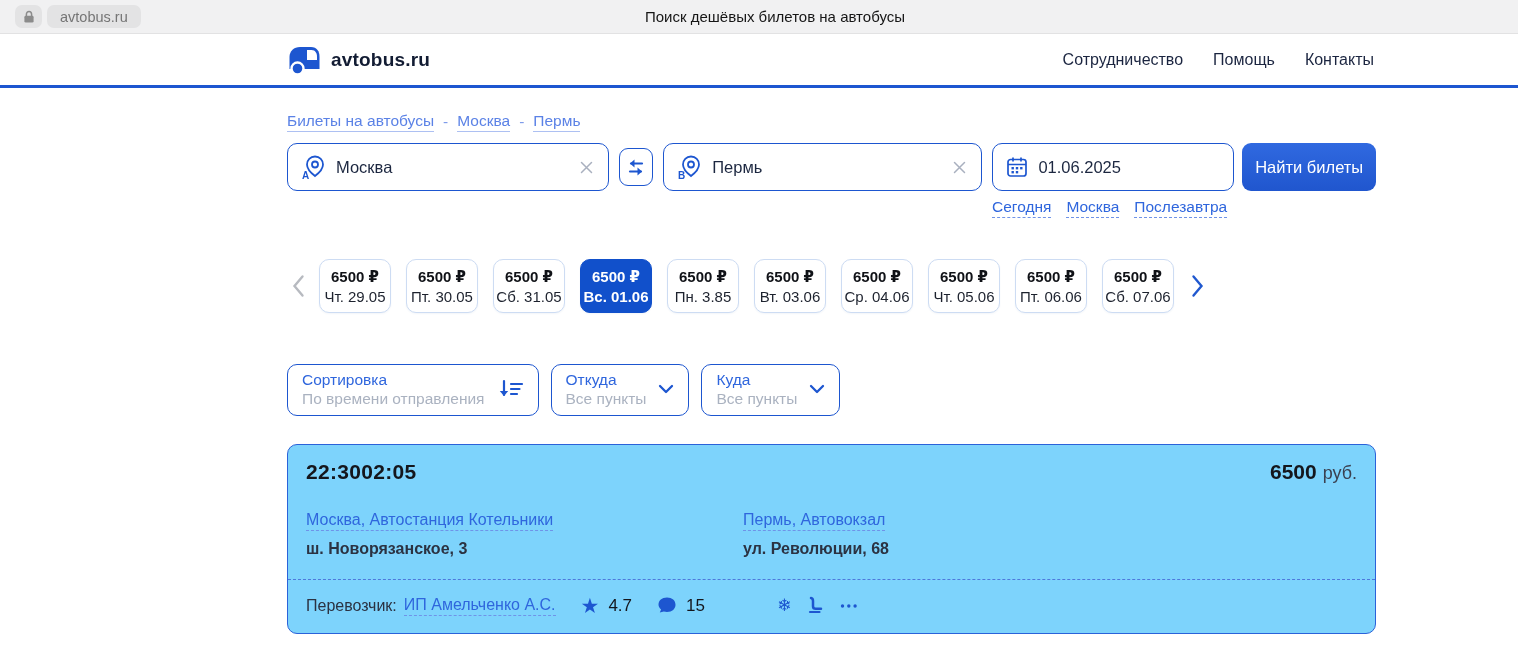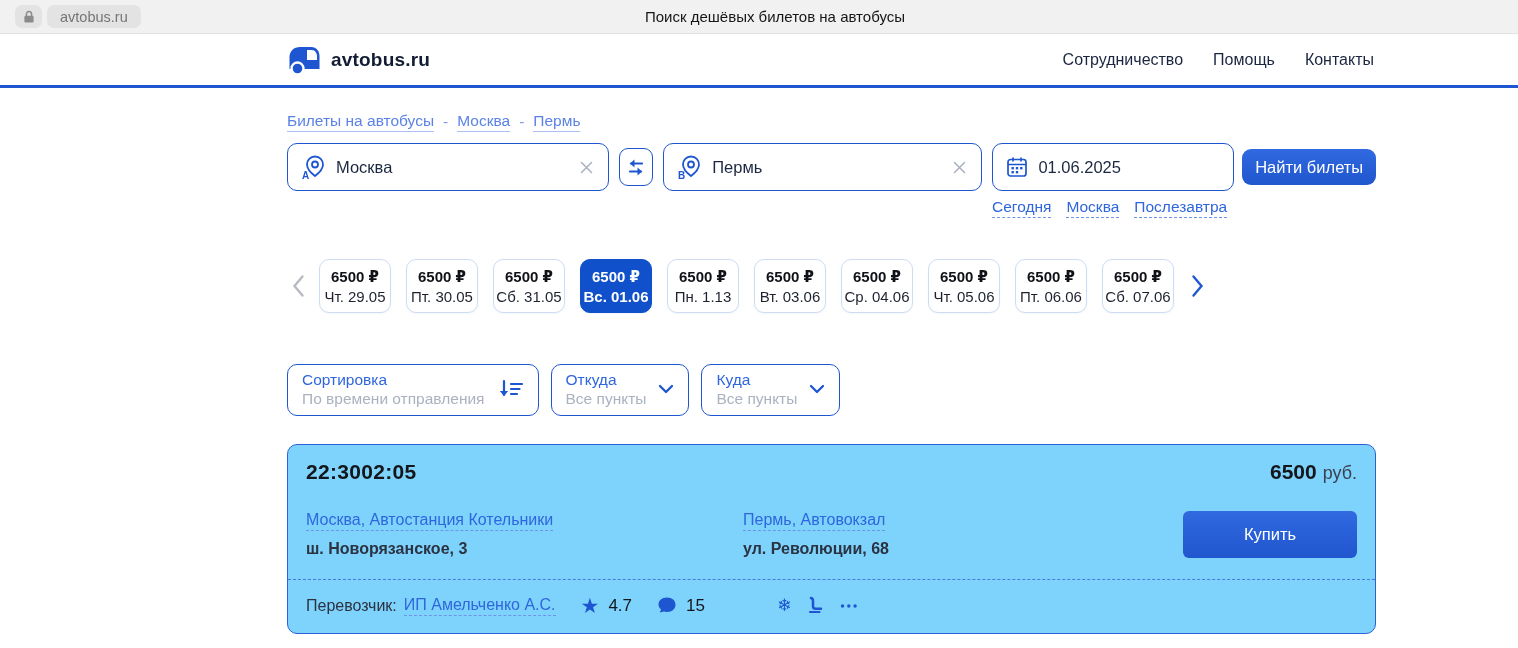--- a/index.html
+++ b/index.html
@@ -39,21 +39,21 @@
   .field input { border: none; outline: none; flex: 1; min-width: 0; font-size: 16.5px;
     color: #1c2740; background: transparent; margin-left: 9px;
     font-family: "Liberation Sans", "DejaVu Sans", sans-serif; }
   .field-from { width: 323px; }
   .field-to { width: 320px; }
   .field-date { width: 242px; margin-left: 10px; }
   .clear-btn { flex: none; cursor: pointer; display: flex; padding: 2px; }
   .swap-btn { width: 34px; height: 38px; margin: 0 10px; border: 1.6px solid #1d56d0;
     border-radius: 9px; background: #fff; display: flex; align-items: center;
     justify-content: center; cursor: pointer; flex: none; }
-  .search-btn { width: 134px; height: 36px; margin-left: 8px; cursor: pointer;
+  .search-btn { width: 134px; height: 48px; margin-left: 8px; cursor: pointer;
     background: linear-gradient(#3069e0, #2056ce); color: #fff; border: none;
     border-radius: 9px; font-size: 16.5px; font-family: inherit; }
   .quick-dates { margin: 7px 0 0 705px; display: flex; gap: 15px; }
   .quick-dates a { color: #2f66dd; font-size: 15.5px; text-decoration: none; cursor: pointer;
     border-bottom: 1.5px dashed #6f93e8; padding-bottom: 1px; }
 
   
   .carousel { margin-top: 41px; display: flex; align-items: center; }
   .car-prev, .car-next { background: none; border: none; cursor: pointer; padding: 0 4px;
     display: flex; align-items: center; }
@@ -235,21 +235,21 @@
       <div class="date-cell">
         <span class="cell-price">6500 ₽</span>
         <span class="cell-date">Сб. 31.05</span>
       </div>
       <div class="date-cell selected">
         <span class="cell-price">6500 ₽</span>
         <span class="cell-date">Вс. 01.06</span>
       </div>
       <div class="date-cell">
         <span class="cell-price">6500 ₽</span>
-        <span class="cell-date">Пн. 1.13</span>
+        <span class="cell-date">Пн. 3.85</span>
       </div>
       <div class="date-cell">
         <span class="cell-price">6500 ₽</span>
         <span class="cell-date">Вт. 03.06</span>
       </div>
       <div class="date-cell">
         <span class="cell-price">6500 ₽</span>
         <span class="cell-date">Ср. 04.06</span>
       </div>
       <div class="date-cell">
@@ -317,21 +317,20 @@
 
     <div class="stations-row">
       <div class="station-col">
         <a class="station-link">Москва, Автостанция Котельники</a>
         <div class="station-addr">ш. Новорязанское, 3</div>
       </div>
       <div class="station-col">
         <a class="station-link">Пермь, Автовокзал</a>
         <div class="station-addr">ул. Революции, 68</div>
       </div>
-      <button class="buy-btn">Купить</button>
     </div>
 
     <div class="carrier-section">
       <span class="carrier-label">Перевозчик:</span>
       <a class="carrier-link">ИП Амельченко А.С.</a>
       <span class="rating-group">
         <span class="star-glyph">★</span>
         <span class="rating-value">4.7</span>
         <span class="reviews-icon">
           <svg width="20" height="19" viewBox="0 0 20 19">

